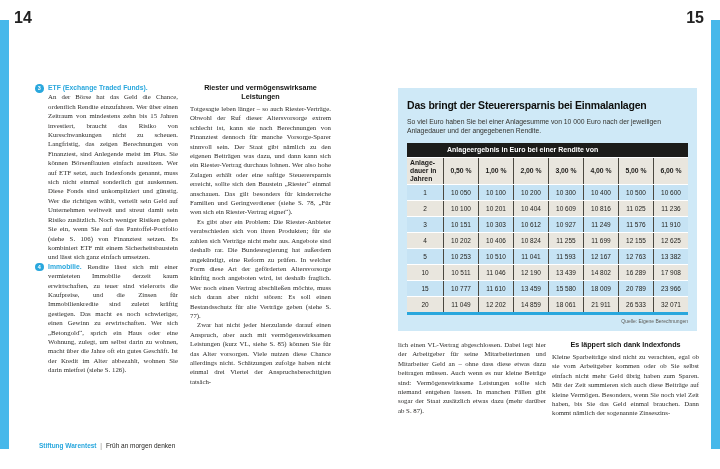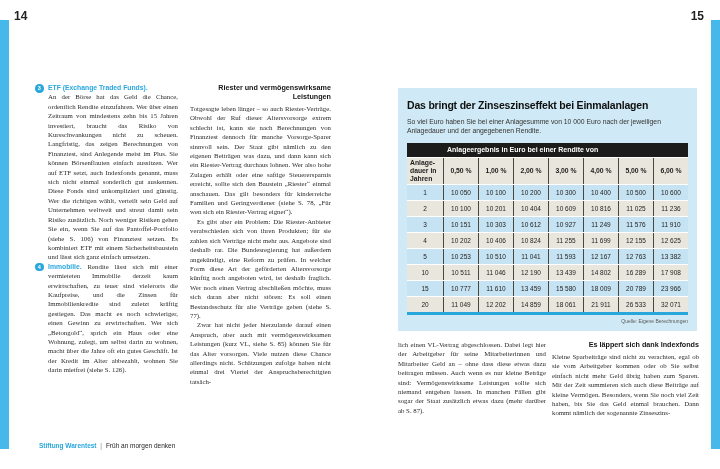--- a/index.html
+++ b/index.html
@@ -2,33 +2,33 @@
 <html lang="de" style="--accent-blue: #29a7dd; --edge-tab-blue: #47b8ea; --panel-bg: #cfe9f7; --row-blue: #c6e3f4; --row-beige: #e9e6de; --header-black: #1c1c1a;"><head>
 <meta charset="utf-8">
 <style>
   html,body{margin:0;padding:0;background:#fff;}
   .spread{position:relative;width:720px;height:469px;background:#fff;overflow:hidden;
           font-family:"Liberation Sans",sans-serif;}
   
   .edge-bar{position:absolute;top:20px;width:9px;height:429px;background:var(--edge-tab-blue,#47b8ea);}
   .edge-bar.l{left:0;} .edge-bar.r{right:0;}
   
-  .pageno{position:absolute;top:9px;font-weight:bold;font-size:12px;color:#222;}
+  .pageno{position:absolute;top:9px;font-weight:bold;font-size:16px;color:#222;}
   .pageno.l{left:14px;} .pageno.r{right:16px;}
   
   .col{position:absolute;font-family:"Liberation Serif",serif;font-size:6.8px;line-height:9.4px;
        color:#2d2c2a;text-align:justify;hyphens:auto;-webkit-hyphens:auto;}
   .col-l1{left:35px;top:83px;width:143px;}
   .col-l2{left:190px;top:83px;width:141px;}
   .col-r1{left:398px;top:340px;width:148px;}
   .col-r2{left:552px;top:340px;width:147px;}
   .col p{margin:0;}
   .col p.pi{text-indent:7px;}
   .col h3{margin:0 0 3px 0;font-family:"Liberation Sans",sans-serif;font-size:7.2px;
-          line-height:9px;color:#161614;text-align:right;}
+          line-height:9px;color:#161614;text-align:center;}
   
   .item{position:relative;padding-left:13px;}
   .circle{position:absolute;left:0;top:1px;width:8.5px;height:8.5px;border-radius:50%;
           background:var(--accent-blue,#29a7dd);color:#fff;font-family:"Liberation Sans",sans-serif;
           font-size:5.5px;font-weight:bold;line-height:8.5px;text-align:center;text-indent:0;}
   .item-title{font-family:"Liberation Sans",sans-serif;font-weight:bold;font-size:6.8px;
               color:var(--accent-blue,#29a7dd);}
   .item-title.block{display:block;text-align:left;}
   
   .infobox{position:absolute;left:398px;top:88px;width:299px;box-sizing:border-box;
@@ -82,21 +82,21 @@
   </div>
 
   <div class="col col-l2">
     <h3>Riester und vermögenswirksame Leistungen</h3>
     <p>Totgesagte leben länger – so auch Riester-Verträge. Obwohl der Ruf dieser Altersvorsorge extrem schlecht ist, kann sie nach Berechnungen von Finanztest dennoch für manche Vorsorge-Sparer sinnvoll sein. Der Staat gibt nämlich zu den eigenen Beiträgen was dazu, und dann kann sich ein Riester-Vertrag durchaus lohnen. Wer also hohe Zulagen erhält oder eine saftige Steuerersparnis erreicht, sollte sich den Baustein „Riester“ einmal anschauen. Das gilt besonders für kinderreiche Familien und Geringverdiener (siehe S. 78, „Für wen sich ein Riester-Vertrag eignet“).</p>
     <p class="pi">Es gibt aber ein Problem: Die Riester-Anbieter verabschieden sich von ihren Produkten; für sie zahlen sich Verträge nicht mehr aus. Angebote sind deshalb rar. Die Bundesregierung hat außerdem angekündigt, eine Reform zu prüfen. In welcher Form diese Art der geförderten Altersvorsorge künftig noch angeboten wird, ist deshalb fraglich. Wer noch einen Vertrag abschließen möchte, muss sich daran aber nicht stören: Es soll einen Bestandsschutz für alte Verträge geben (siehe S. 77).</p>
     <p class="pi">Zwar hat nicht jeder hierzulande darauf einen Anspruch, aber auch mit vermögenswirksamen Leistungen (kurz VL, siehe S. 85) können Sie für das Alter vorsorgen. Viele nutzen diese Chance allerdings nicht. Schätzungen zufolge haben nicht einmal drei Viertel der Anspruchsberechtigten tatsäch-</p>
   </div>
 
   <div class="infobox">
-    <div class="ib-title">Das bringt der Zinseszinseffekt bei Einmalanlagen</div>
+    <div class="ib-title">Das bringt der Steuerersparnis bei Einmalanlagen</div>
     <div class="ib-sub">So viel Euro haben Sie bei einer Anlagesumme von 10 000 Euro nach der jeweiligen Anlagedauer und der angegebenen Rendite.</div>
     <div class="ztable">
       <div class="cell blackcell"></div>
       <div class="cell blackcell span">Anlageergebnis in Euro bei einer Rendite von</div>
       <div class="cell rowhead">Anlage-dauer in Jahren</div>
 
     <div class="cell pct sep">0,50 %</div>
         <div class="cell pct sep">1,00 %</div>
         <div class="cell pct sep">2,00 %</div>
         <div class="cell pct sep">3,00 %</div>

